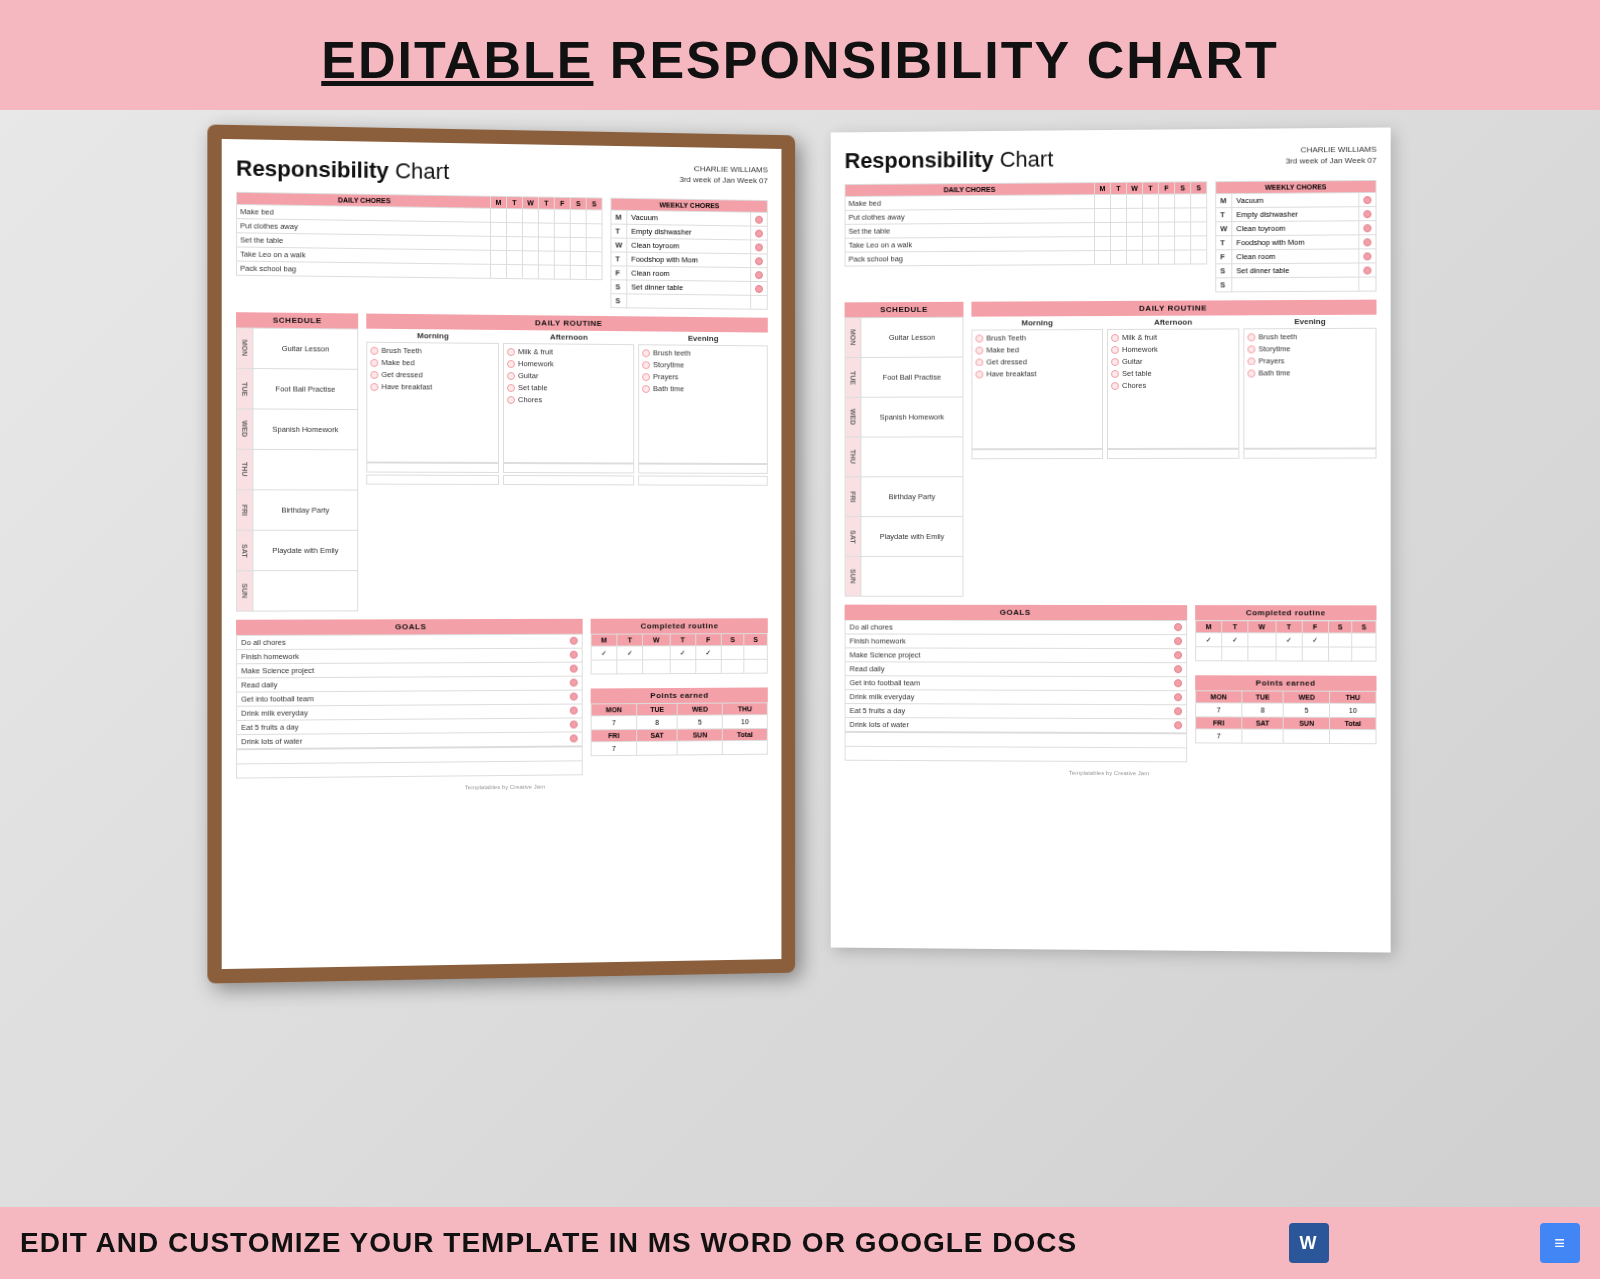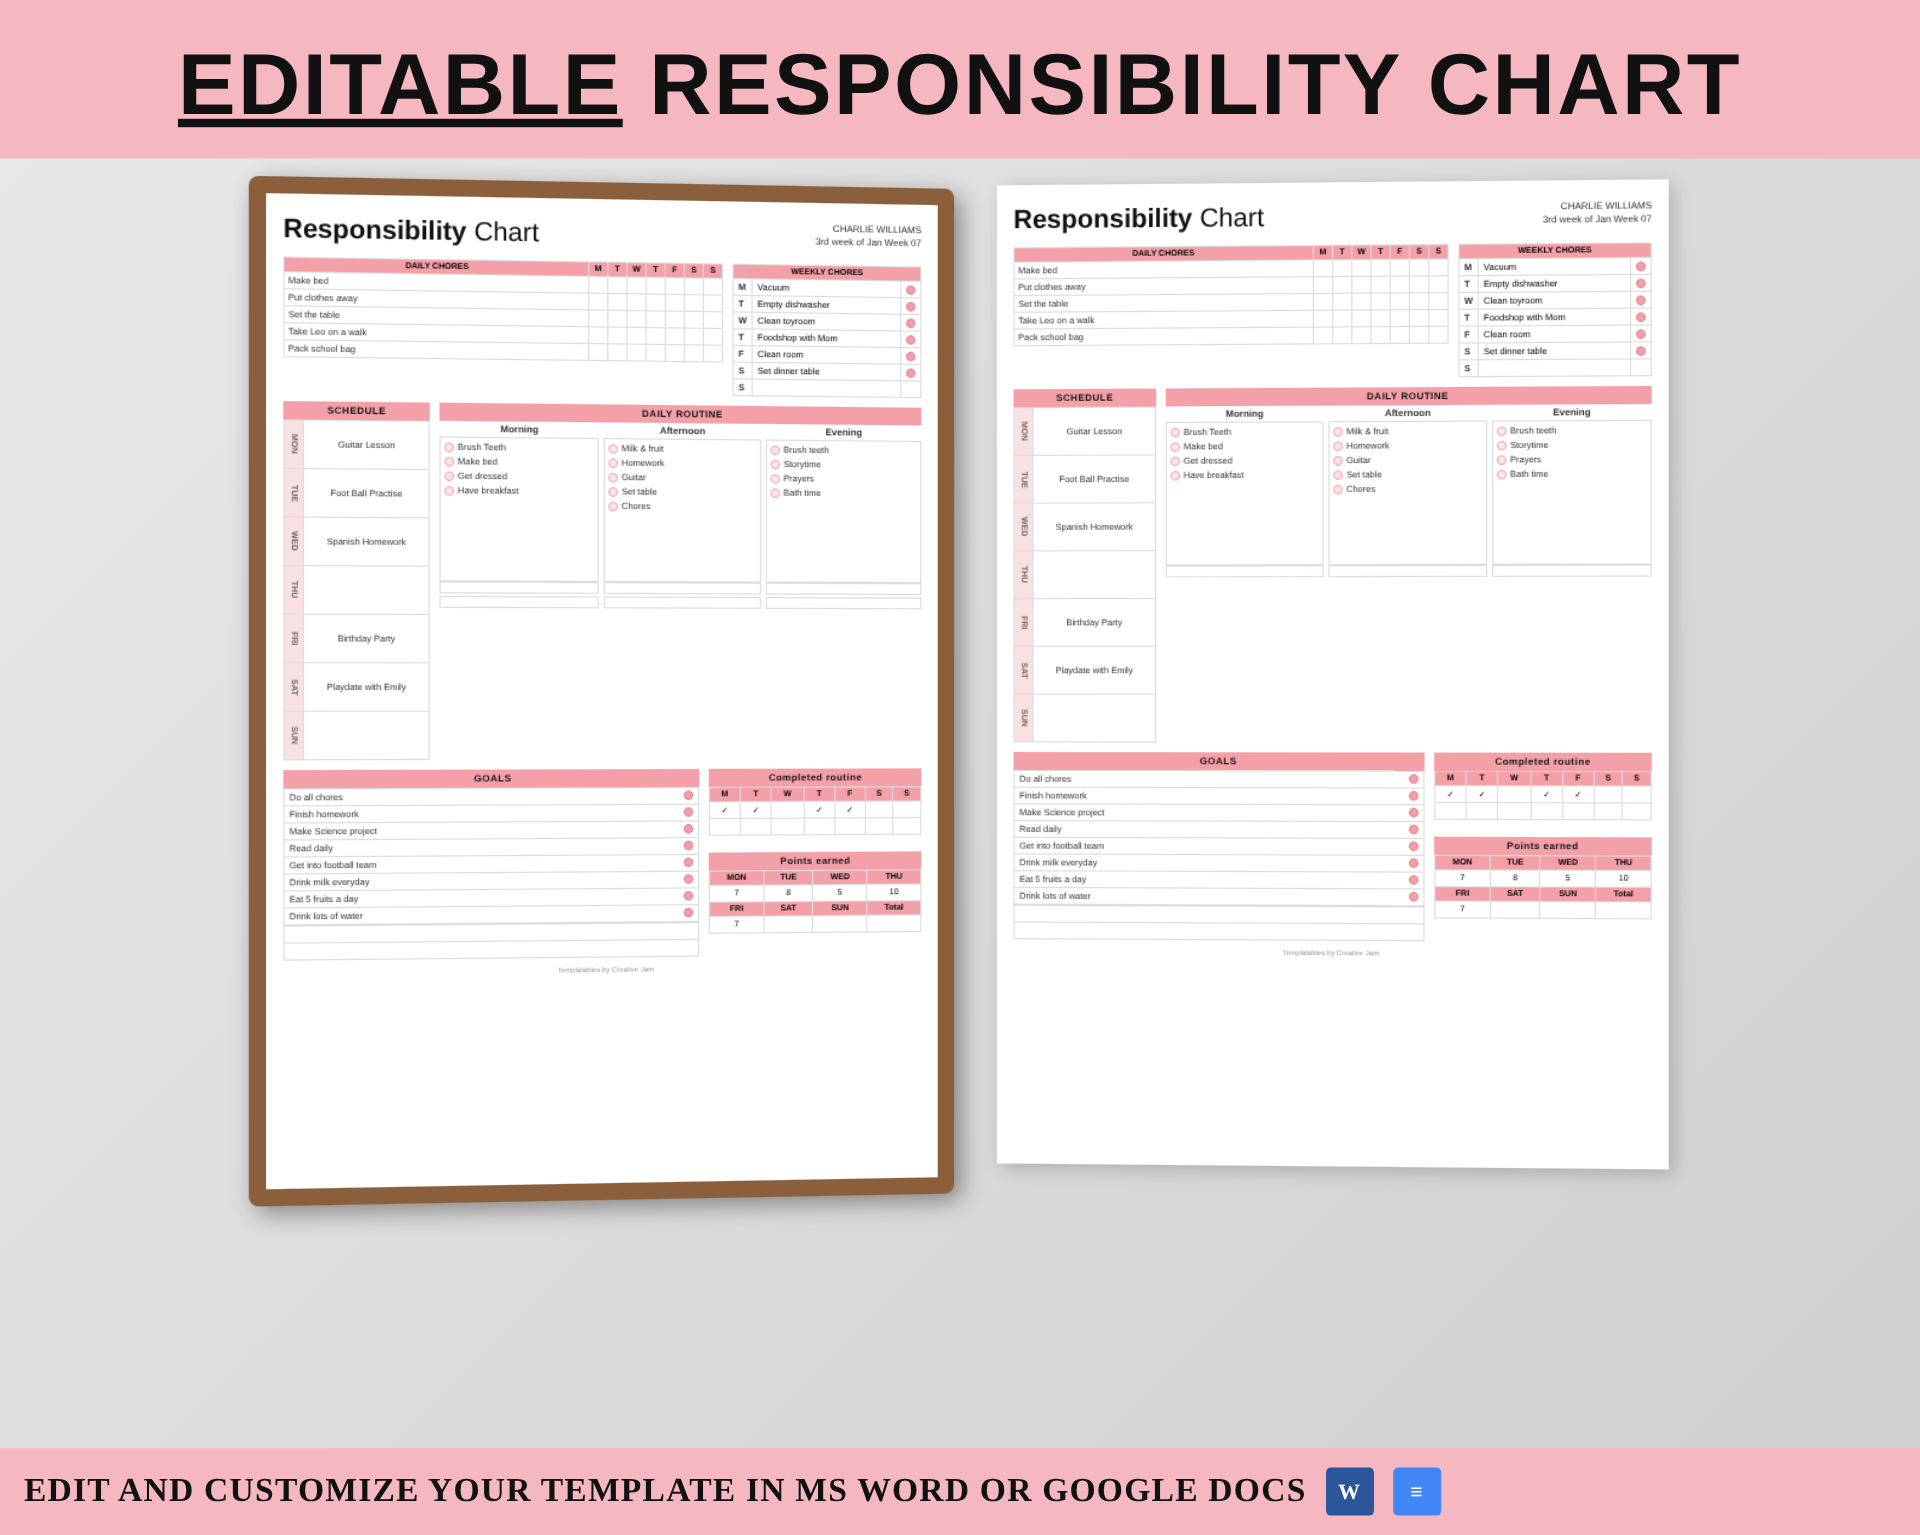--- a/index.html
+++ b/index.html
@@ -14,21 +14,21 @@
     }
 
     
     .main-header {
       width: 100%;
       background-color: #f5b8c0;
       text-align: center;
       padding: 30px 20px 20px;
     }
     .main-title {
-      font-size: 72px;
+      font-size: 52px;
       font-weight: 900;
       color: #111;
       letter-spacing: 2px;
       text-transform: uppercase;
     }
     .main-title .editable {
       text-decoration: underline;
     }
 
     
@@ -351,23 +351,22 @@
       margin-top: auto;
     }
     .footer-text {
       font-size: 28px;
       font-weight: 900;
       color: #111;
       text-transform: uppercase;
       letter-spacing: 1px;
       display: flex;
       align-items: center;
-      justify-content: flex-start;
+      justify-content: space-between;
       gap: 16px;
-      font-family: Liberation Serif, serif;
     }
     .word-icon {
       display: inline-flex;
       align-items: center;
       justify-content: center;
       width: 40px;
       height: 40px;
       background: #2B579A;
       color: white;
       font-size: 18px;

